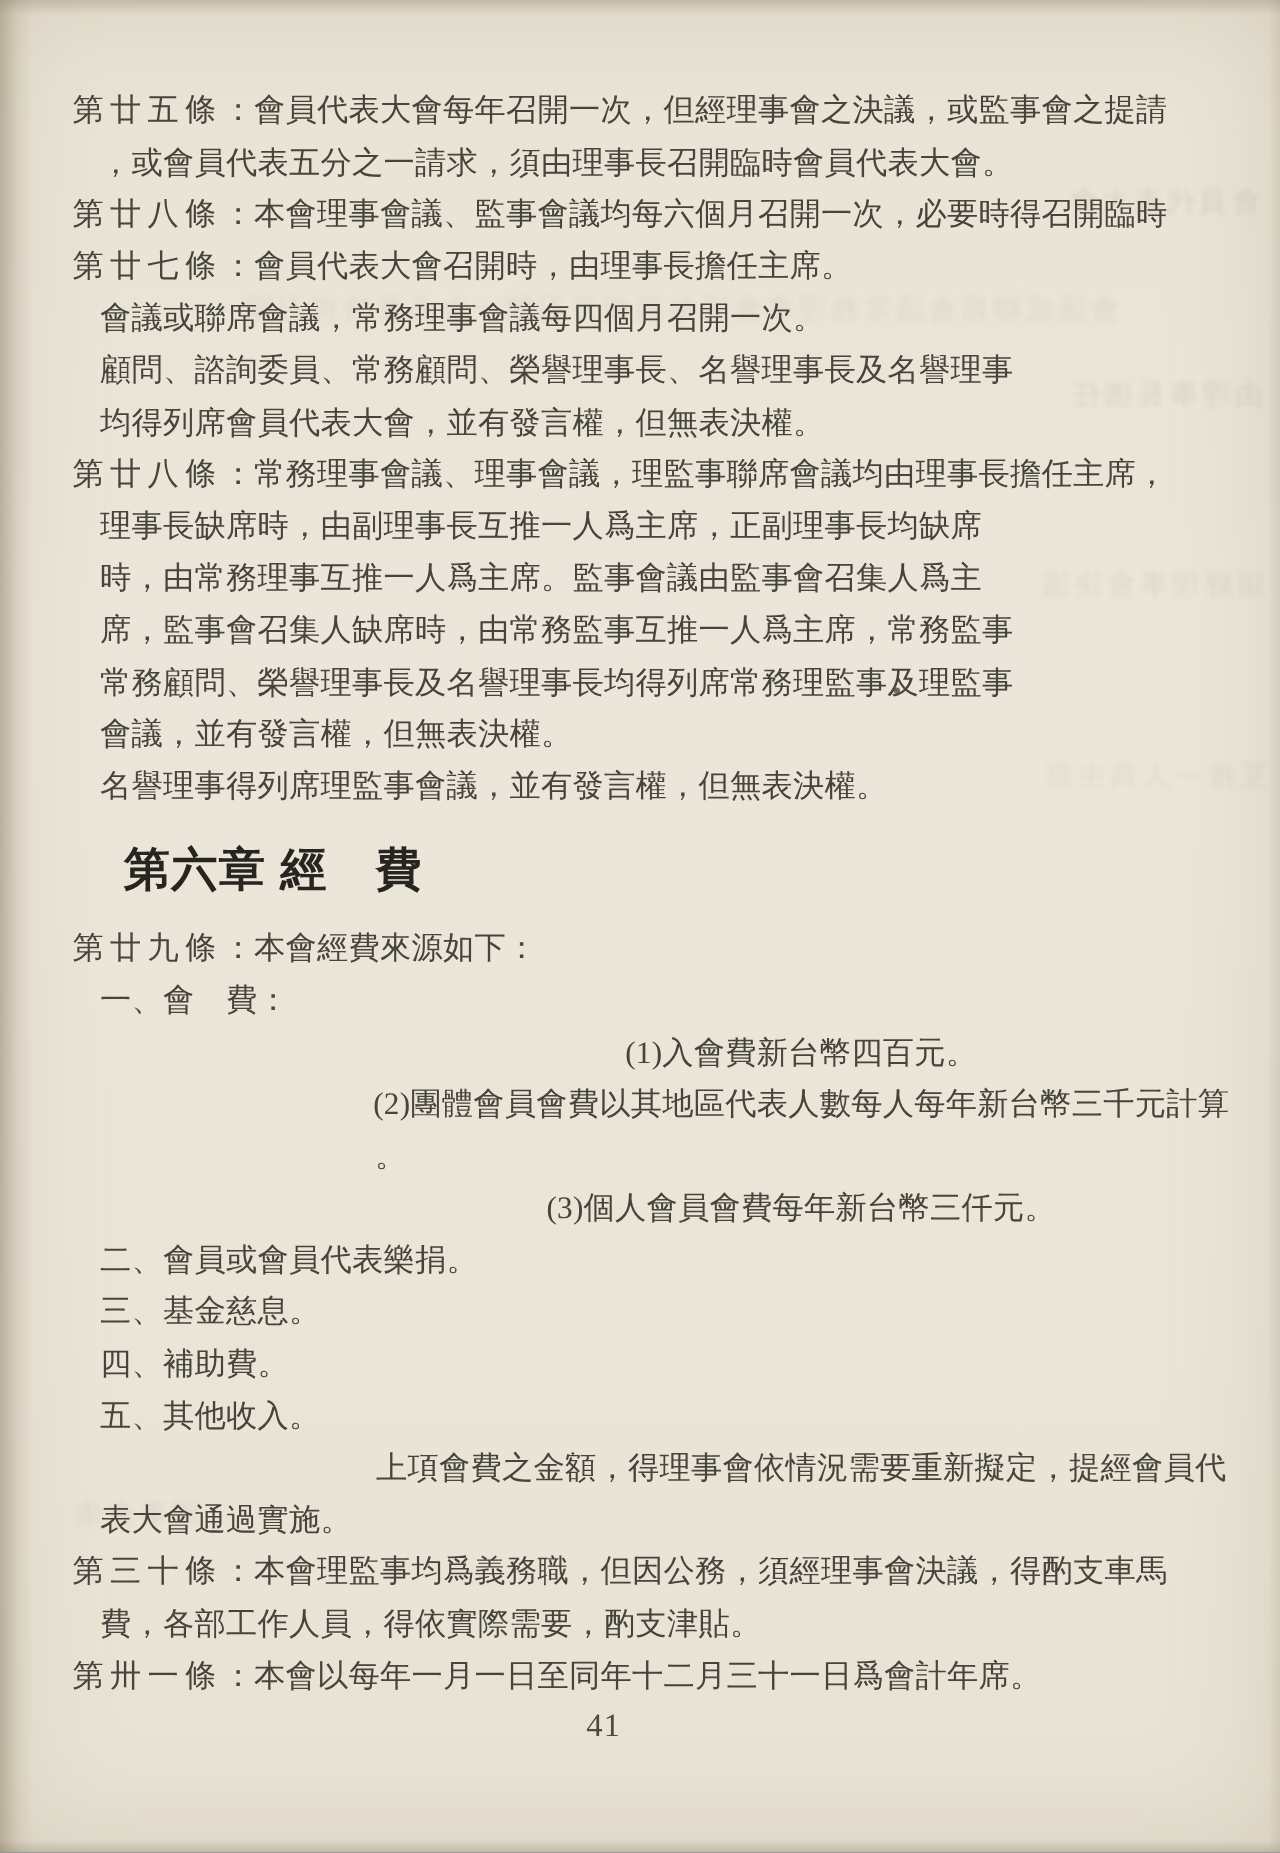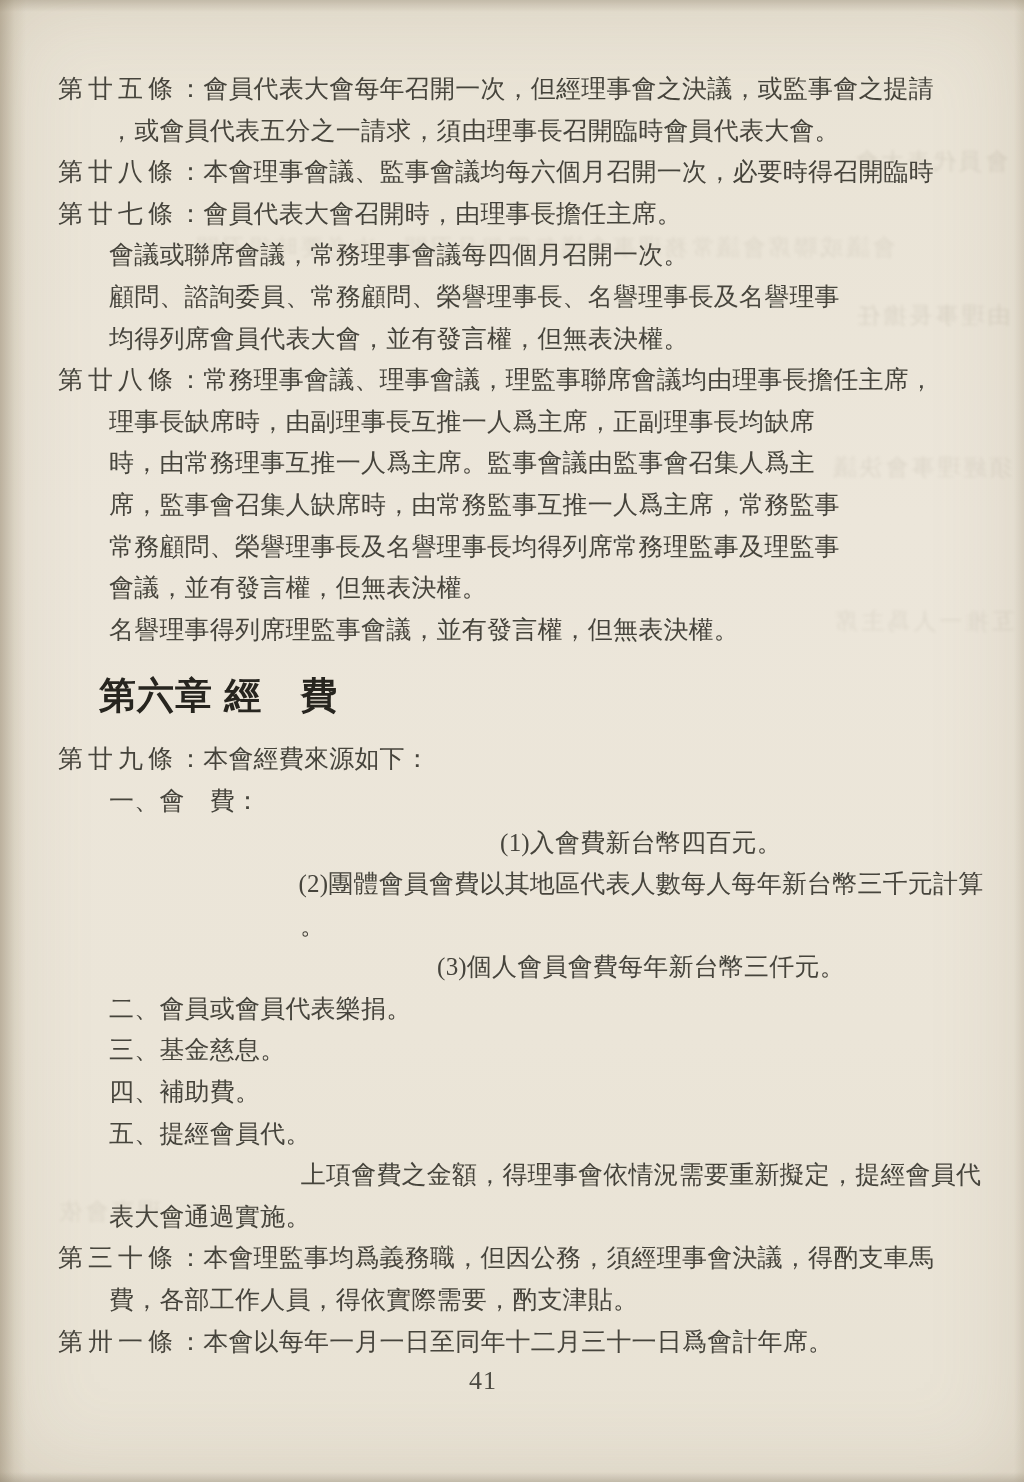--- a/index.html
+++ b/index.html
@@ -32,21 +32,21 @@
   .content { position:absolute; left:0; top:68px; width:1024px; }
   .line {
     font-size:25px;
     line-height:41.6px;
     white-space:pre;
     letter-spacing:0.2px;
   }
   .l-article { padding-left:58px; }
   .art-label { letter-spacing:5px; }
   .art-colon { }
-  .l-text   { padding-left:109px; }
+  .l-text   { padding-left:80px; }
   .l-item   { padding-left:258px;text-align:center; }
   .l-period { padding-left:300px; }
   .chapter {
     padding-left:99px;
     margin:24px 0 20px 0;
     font-family:"Liberation Sans","DejaVu Sans",sans-serif;
     font-weight:900;
     font-size:37px;
     line-height:44px;
     letter-spacing:1px;
@@ -118,21 +118,21 @@
 
     <div class="line l-article"><span class="art-label">第廿九條</span><span class="art-colon">：</span><span class="art-text">本會經費來源如下：</span></div>
     <div class="line l-text">一、會　費：</div>
     <div class="line l-item">(1)入會費新台幣四百元。</div>
     <div class="line l-item">(2)團體會員會費以其地區代表人數每人每年新台幣三千元計算</div>
     <div class="line l-period">。</div>
     <div class="line l-item">(3)個人會員會費每年新台幣三仟元。</div>
     <div class="line l-text">二、會員或會員代表樂捐。</div>
     <div class="line l-text">三、基金慈息。</div>
     <div class="line l-text">四、補助費。</div>
-    <div class="line l-text">五、提經會員代。</div>
+    <div class="line l-text">五、其他收入。</div>
     <div class="line l-item">上項會費之金額，得理事會依情況需要重新擬定，提經會員代</div>
     <div class="line l-text">表大會通過實施。</div>
     <div class="line l-article"><span class="art-label">第三十條</span><span class="art-colon">：</span><span class="art-text">本會理監事均爲義務職，但因公務，須經理事會決議，得酌支車馬</span></div>
     <div class="line l-text">費，各部工作人員，得依實際需要，酌支津貼。</div>
     <div class="line l-article"><span class="art-label">第卅一條</span><span class="art-colon">：</span><span class="art-text">本會以每年一月一日至同年十二月三十一日爲會計年席。</span></div>
 
     <div class="pagenum">41</div>
   </div>
 
   <div class="speck"></div>

